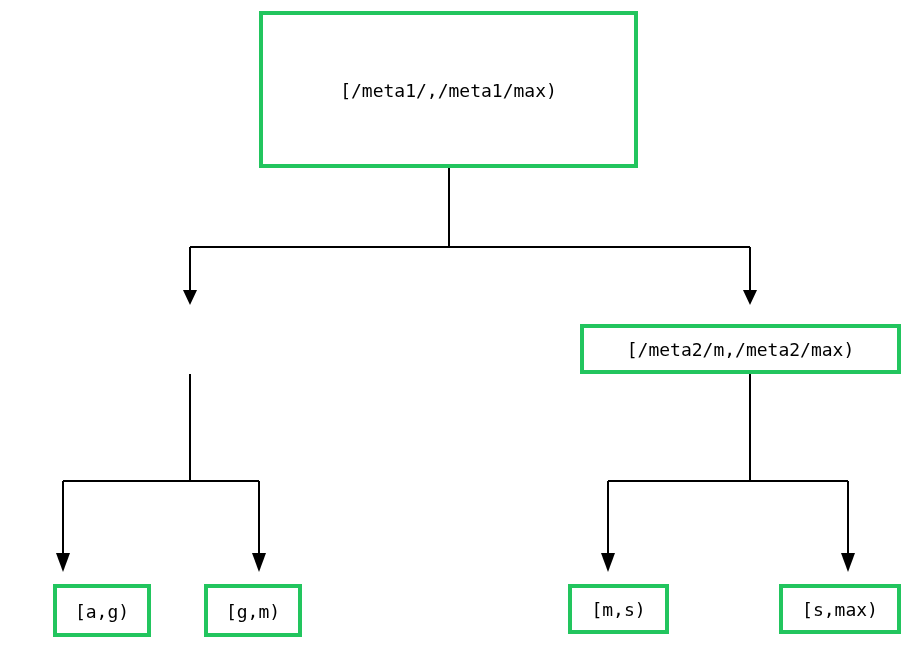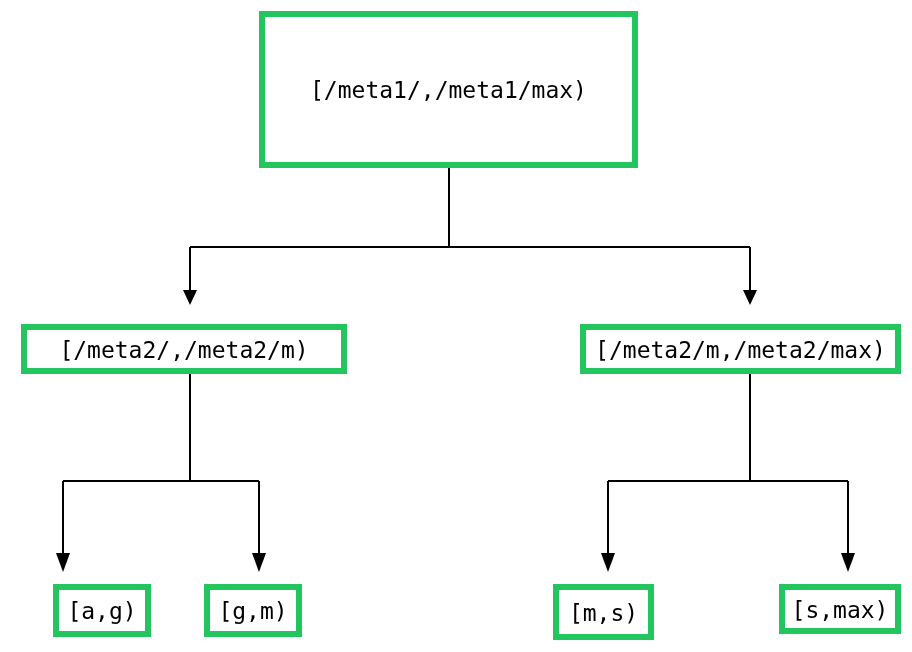--- a/index.html
+++ b/index.html
@@ -18,28 +18,28 @@
   #diagram-canvas {
     position: absolute;
     left: 0;
     top: 0;
     width: 912px;
     height: 652px;
   }
   .node-box {
     position: absolute;
     box-sizing: border-box;
-    border: 6px solid #22c55e;
+    border: 4px solid #22c55e;
     background: #ffffff;
     display: flex;
     align-items: center;
     justify-content: center;
     color: #000000;
     font-family: "DejaVu Sans Mono", "Liberation Mono", monospace;
-    font-size: 23px;
+    font-size: 18px;
     line-height: 1;
     letter-spacing: 0px;
     white-space: nowrap;
     z-index: 2;
   }
   .node-label {
     display: block;
     transform: translateY(1px);
   }
   svg.edges {
@@ -87,37 +87,34 @@
       <polygon points="252,553 266,553 259,572"></polygon>
       <polygon points="601,553 615,553 608,572"></polygon>
       <polygon points="841,553 855,553 848,572"></polygon>
     </g>
   </svg>
 
   <div class="node-box" style="left:259px; top:11px; width:379px; height:157px;">
     <span class="node-label">[/meta1/,/meta1/max)</span>
   </div>
 
-  <div class="node-box" style="left:21px; top:324px; width:326px; height:50px;">
-    <span class="node-label">[/meta2/,/meta2/m)</span>
-  </div>
 
   <div class="node-box" style="left:580px; top:324px; width:321px; height:50px;text-align:center;">
     <span class="node-label">[/meta2/m,/meta2/max)</span>
   </div>
 
   <div class="node-box" style="left:9px; top:584px; width:98px; height:53px;margin-left:44px;">
     <span class="node-label">[a,g)</span>
   </div>
 
   <div class="node-box" style="left:204px; top:584px; width:98px; height:53px;">
     <span class="node-label">[g,m)</span>
   </div>
 
-  <div class="node-box" style="left:553px; top:584px; width:101px; height:56px;">
+  <div class="node-box" style="left:568px; top:584px; width:101px; height:50px;">
     <span class="node-label">[m,s)</span>
   </div>
 
   <div class="node-box" style="left:779px; top:584px; width:122px; height:50px;">
     <span class="node-label">[s,max)</span>
   </div>
 
 </div>
 
 </body></html>

